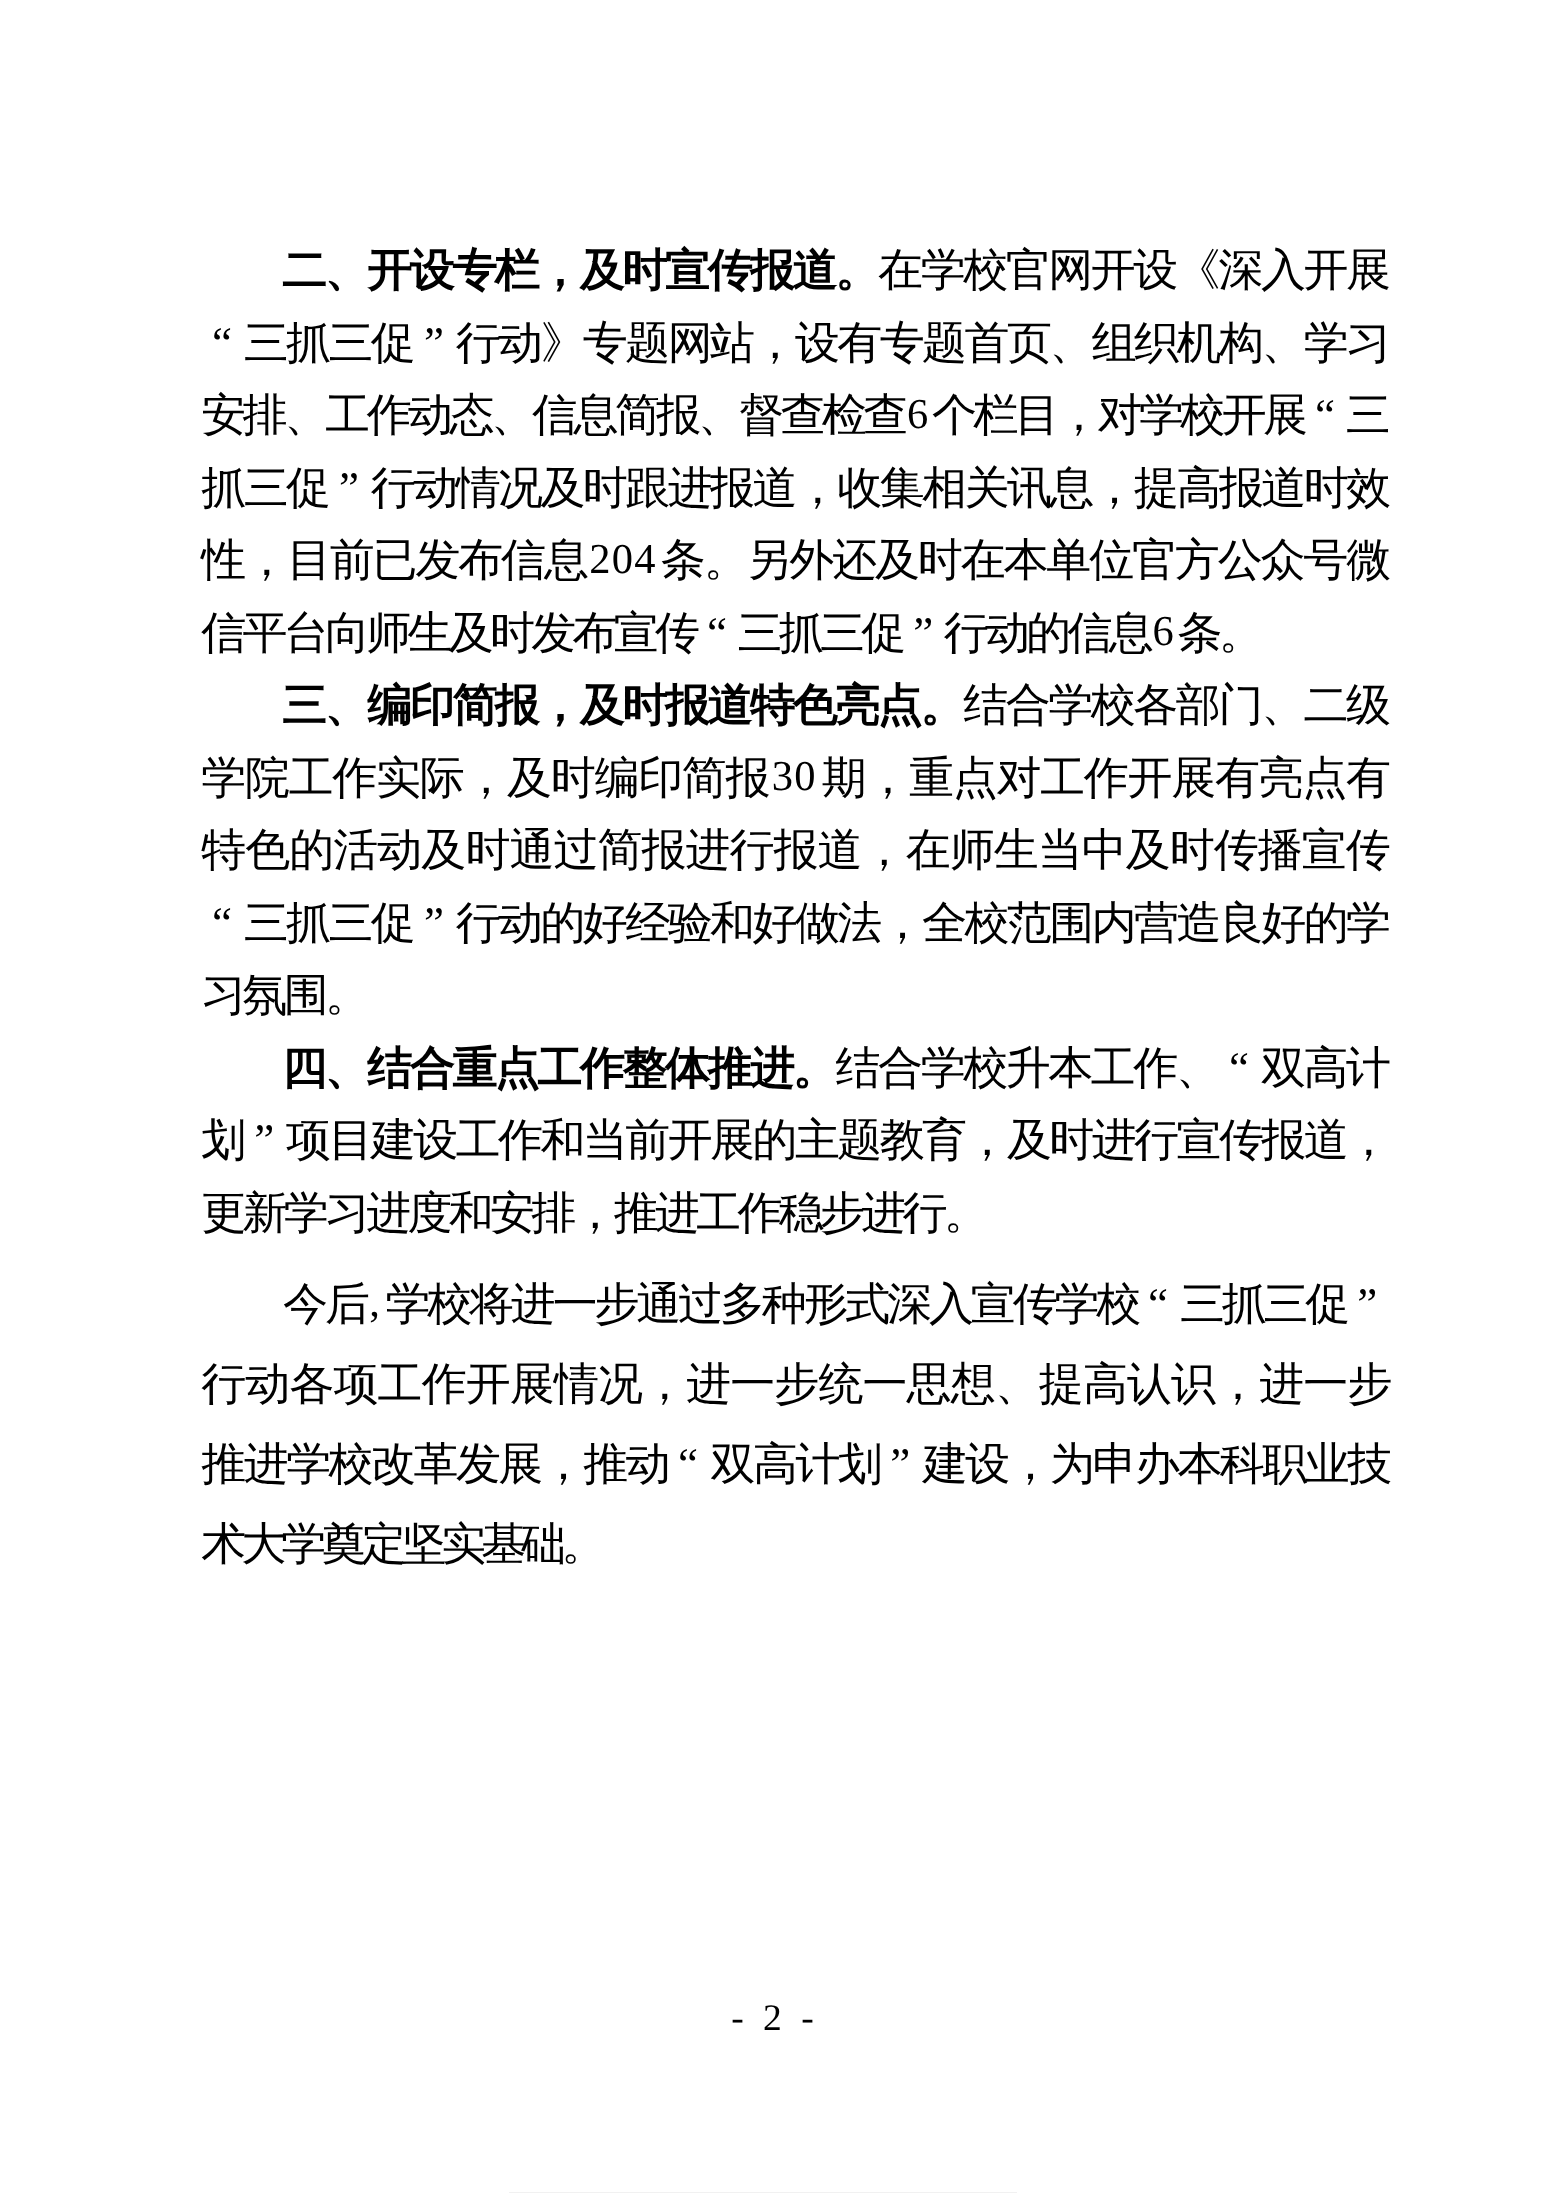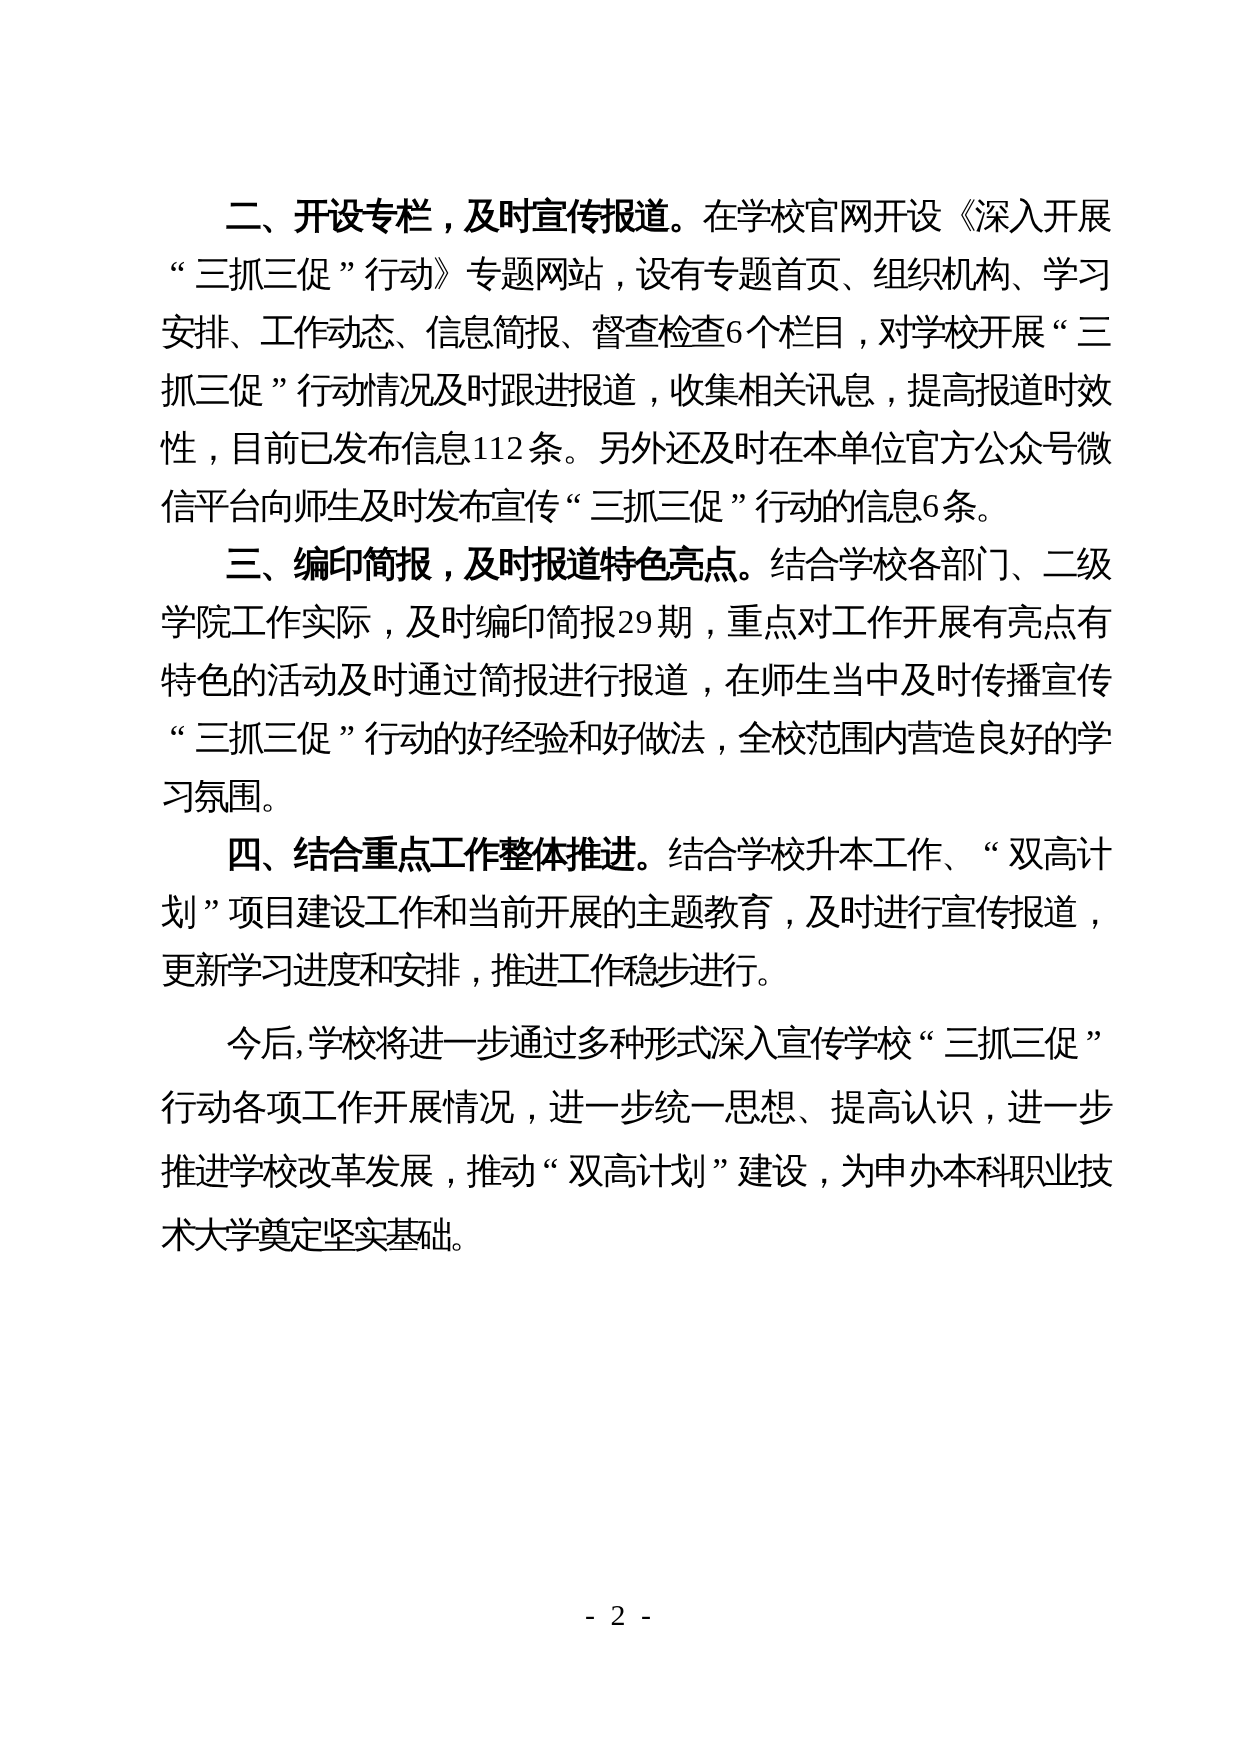--- a/index.html
+++ b/index.html
@@ -192,21 +192,21 @@
       <div class="line fill">
         <span class="ch">性</span>
         <span class="ch">，</span>
         <span class="ch">目</span>
         <span class="ch">前</span>
         <span class="ch">已</span>
         <span class="ch">发</span>
         <span class="ch">布</span>
         <span class="ch">信</span>
         <span class="ch">息</span>
-        <span class="num">112</span>
+        <span class="num">204</span>
         <span class="ch">条</span>
         <span class="ch">。</span>
         <span class="ch">另</span>
         <span class="ch">外</span>
         <span class="ch">还</span>
         <span class="ch">及</span>
         <span class="ch">时</span>
         <span class="ch">在</span>
         <span class="ch">本</span>
         <span class="ch">单</span>
@@ -282,21 +282,21 @@
         <span class="ch">作</span>
         <span class="ch">实</span>
         <span class="ch">际</span>
         <span class="ch">，</span>
         <span class="ch">及</span>
         <span class="ch">时</span>
         <span class="ch">编</span>
         <span class="ch">印</span>
         <span class="ch">简</span>
         <span class="ch">报</span>
-        <span class="num">29</span>
+        <span class="num">30</span>
         <span class="ch">期</span>
         <span class="ch">，</span>
         <span class="ch">重</span>
         <span class="ch">点</span>
         <span class="ch">对</span>
         <span class="ch">工</span>
         <span class="ch">作</span>
         <span class="ch">开</span>
         <span class="ch">展</span>
         <span class="ch">有</span>

